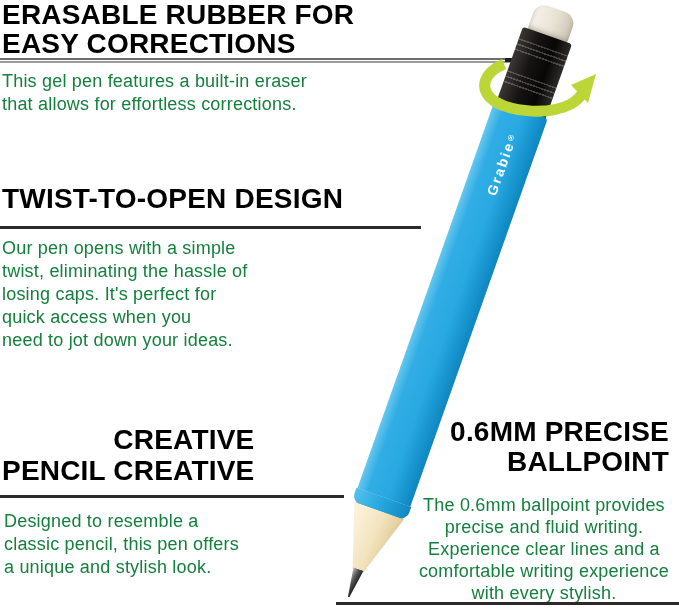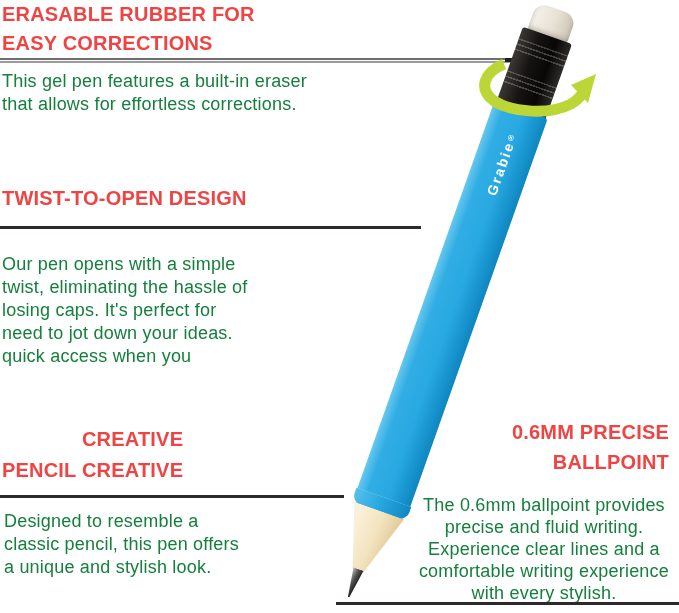--- a/index.html
+++ b/index.html
@@ -1,19 +1,19 @@
 <!DOCTYPE html>
 <html><head>
 <meta charset="utf-8">
 <style>
   html,body{margin:0;padding:0;background:#fff;}
   .canvas{position:relative;width:679px;height:613px;background:#ffffff;overflow:hidden;
           font-family:"Liberation Sans",sans-serif;}
   
-  .heading{position:absolute;margin:0;font-weight:700;color:#ef4444;font-size:20px;
+  .heading{position:absolute;margin:0;font-weight:700;color:#000000;font-size:28px;
            line-height:29px;letter-spacing:.2px;white-space:nowrap;}
   .heading .hl{display:block;}
   .h-creative{line-height:31px;}
   .h-ballpoint{text-align:right;line-height:30px;}
   
   .para{position:absolute;font-size:18px;line-height:23px;color:#15803d;letter-spacing:.2px;
         white-space:nowrap;}
   .para div{display:block;}
   .p-ballpoint{text-align:center;line-height:22px;}
   
@@ -67,26 +67,26 @@
   <div class="divider d-emboss"></div>
   <div class="para" style="left:2px;top:70px;">
     <div>This gel pen features a built-in eraser</div>
     <div>that allows for effortless corrections.</div>
   </div>
 
   <h2 class="heading" style="left:2px;top:184px;">
     <span class="hl">TWIST-TO-OPEN DESIGN</span>
   </h2>
   <div class="divider d-solid d-twist"></div>
-  <div class="para" style="left:2px;top:237px;margin-top:16px;">
+  <div class="para" style="left:2px;top:237px;">
     <div>Our pen opens with a simple</div>
     <div>twist, eliminating the hassle of</div>
     <div>losing caps. It's perfect for</div>
+    <div>quick access when you</div>
     <div>need to jot down your ideas.</div>
-    <div>quick access when you</div>
   </div>
 
   <h2 class="heading h-creative" style="left:2px;top:424px;text-align:right;">
     <span class="hl">CREATIVE</span>
     <span class="hl">PENCIL CREATIVE</span>
   </h2>
   <div class="divider d-solid d-creative"></div>
   <div class="para" style="left:4px;top:510px;">
     <div>Designed to resemble a</div>
     <div>classic pencil, this pen offers</div>

